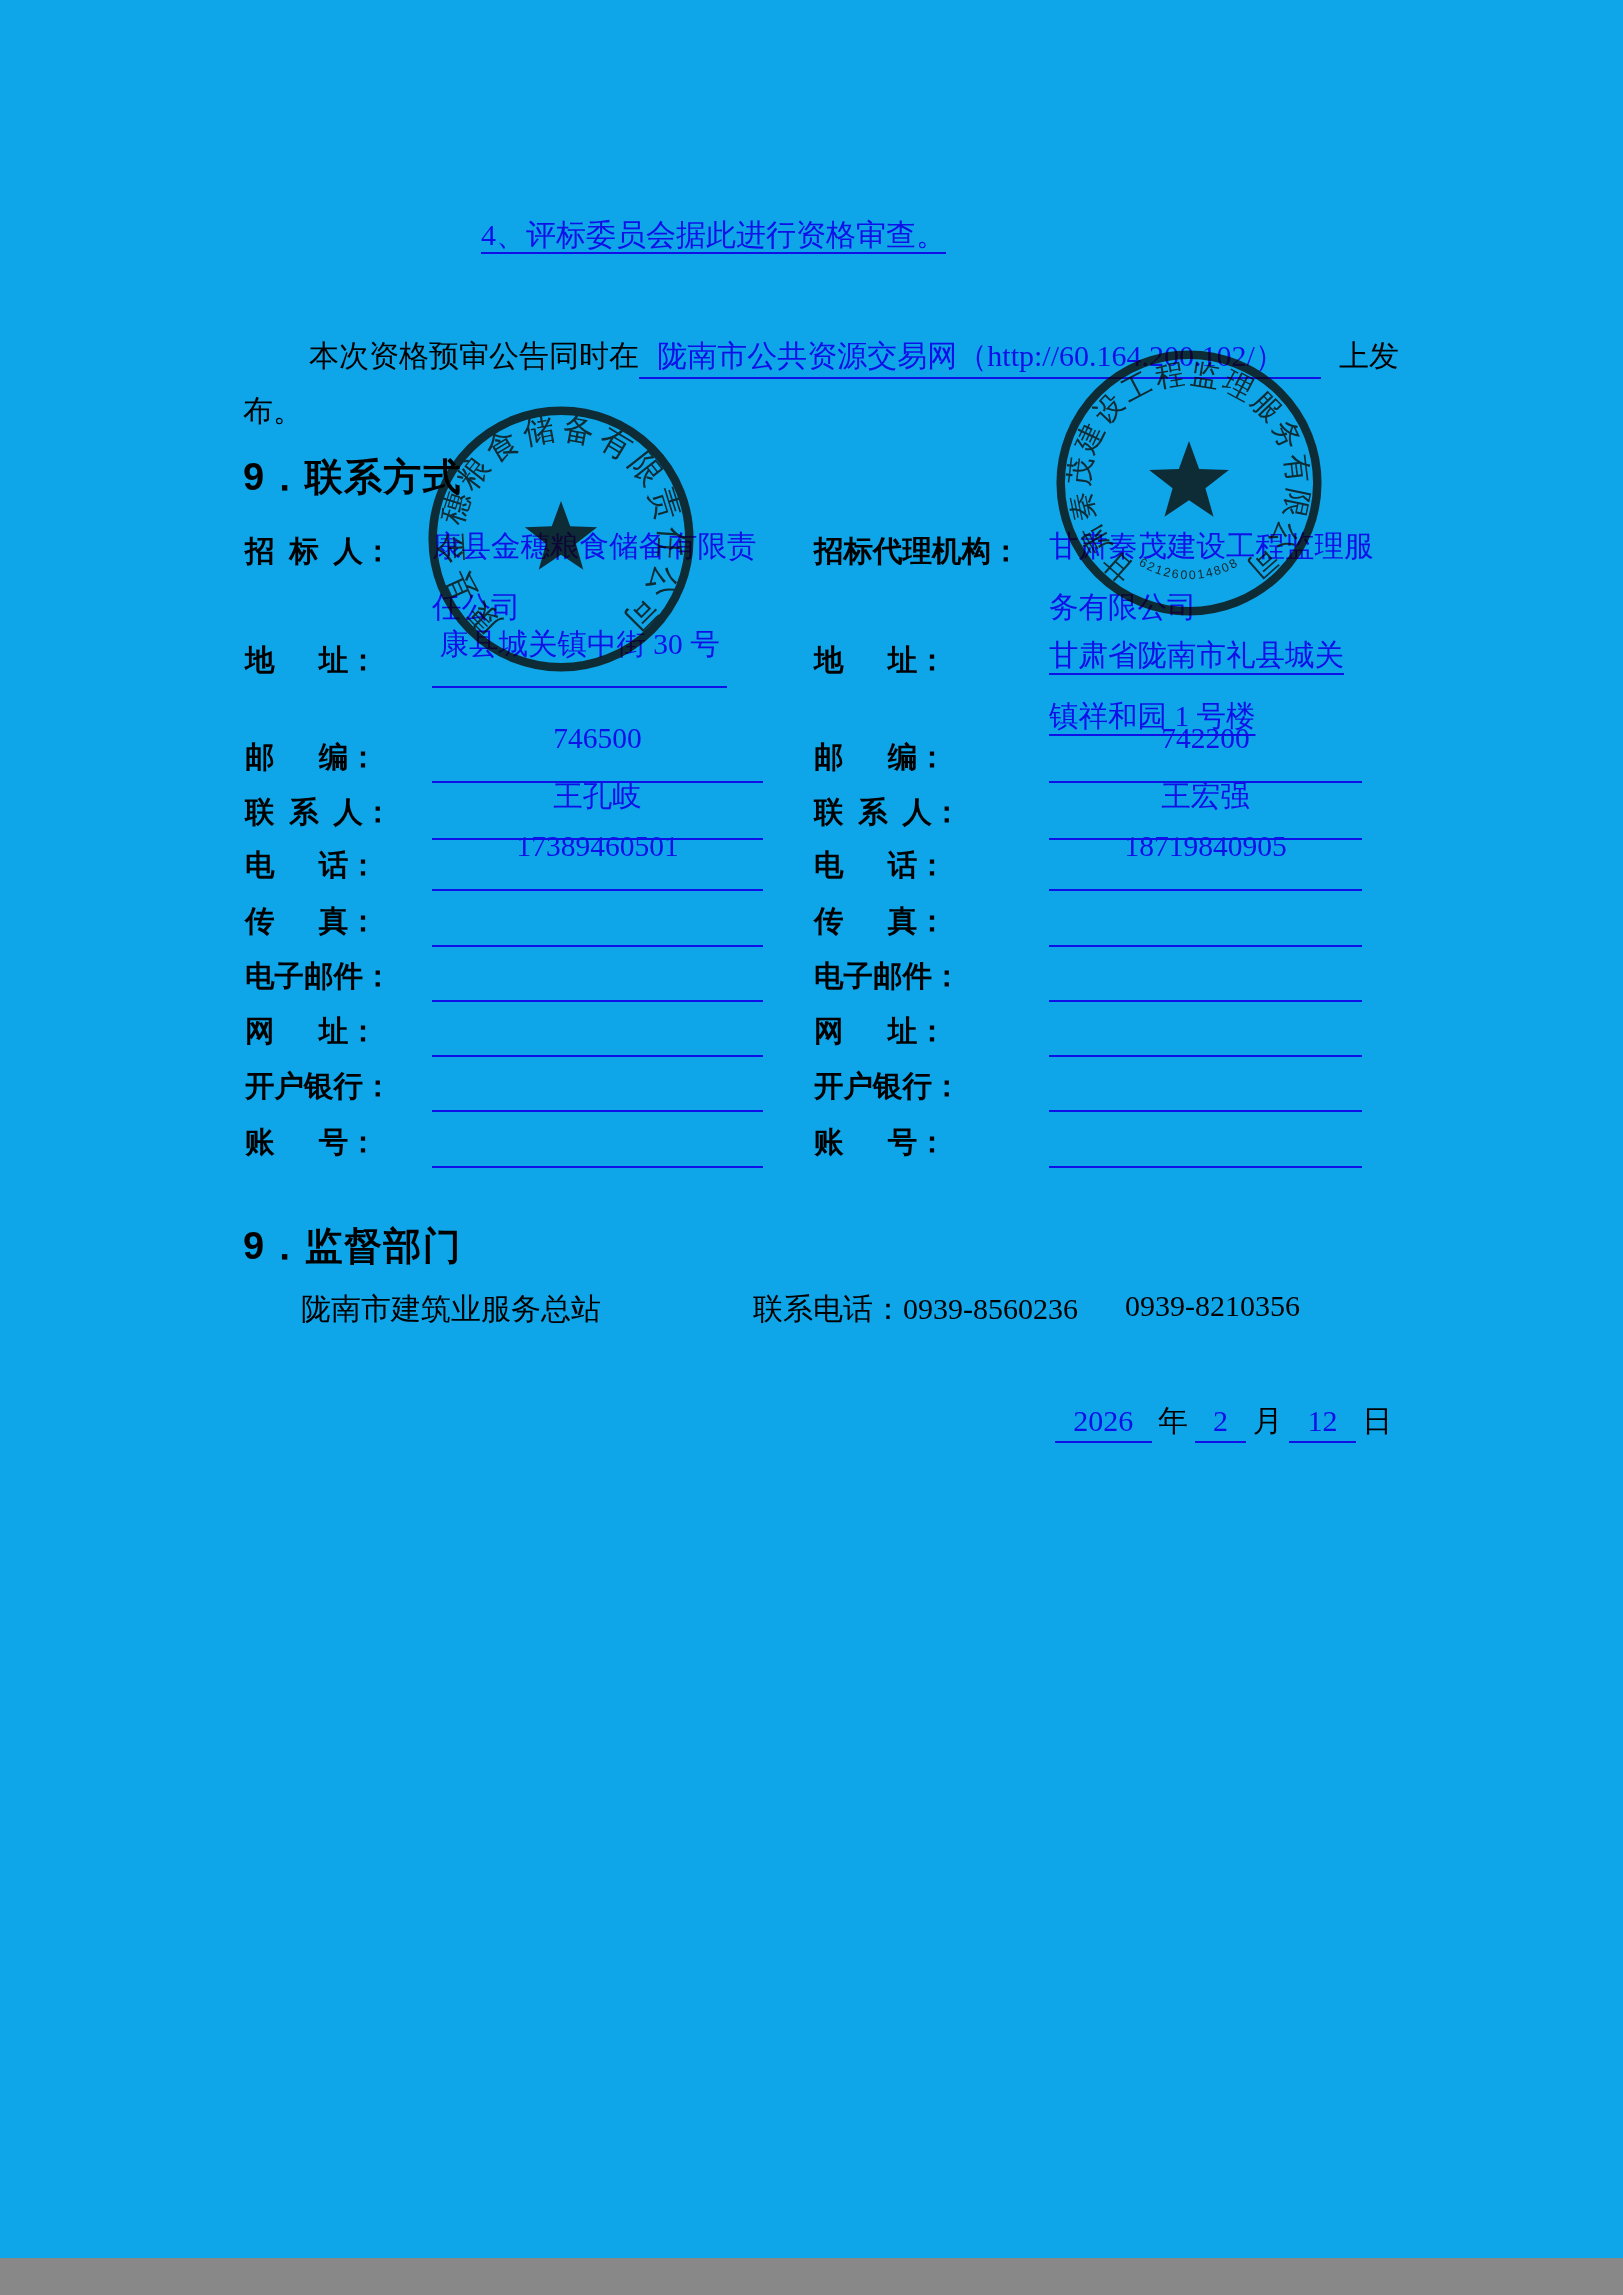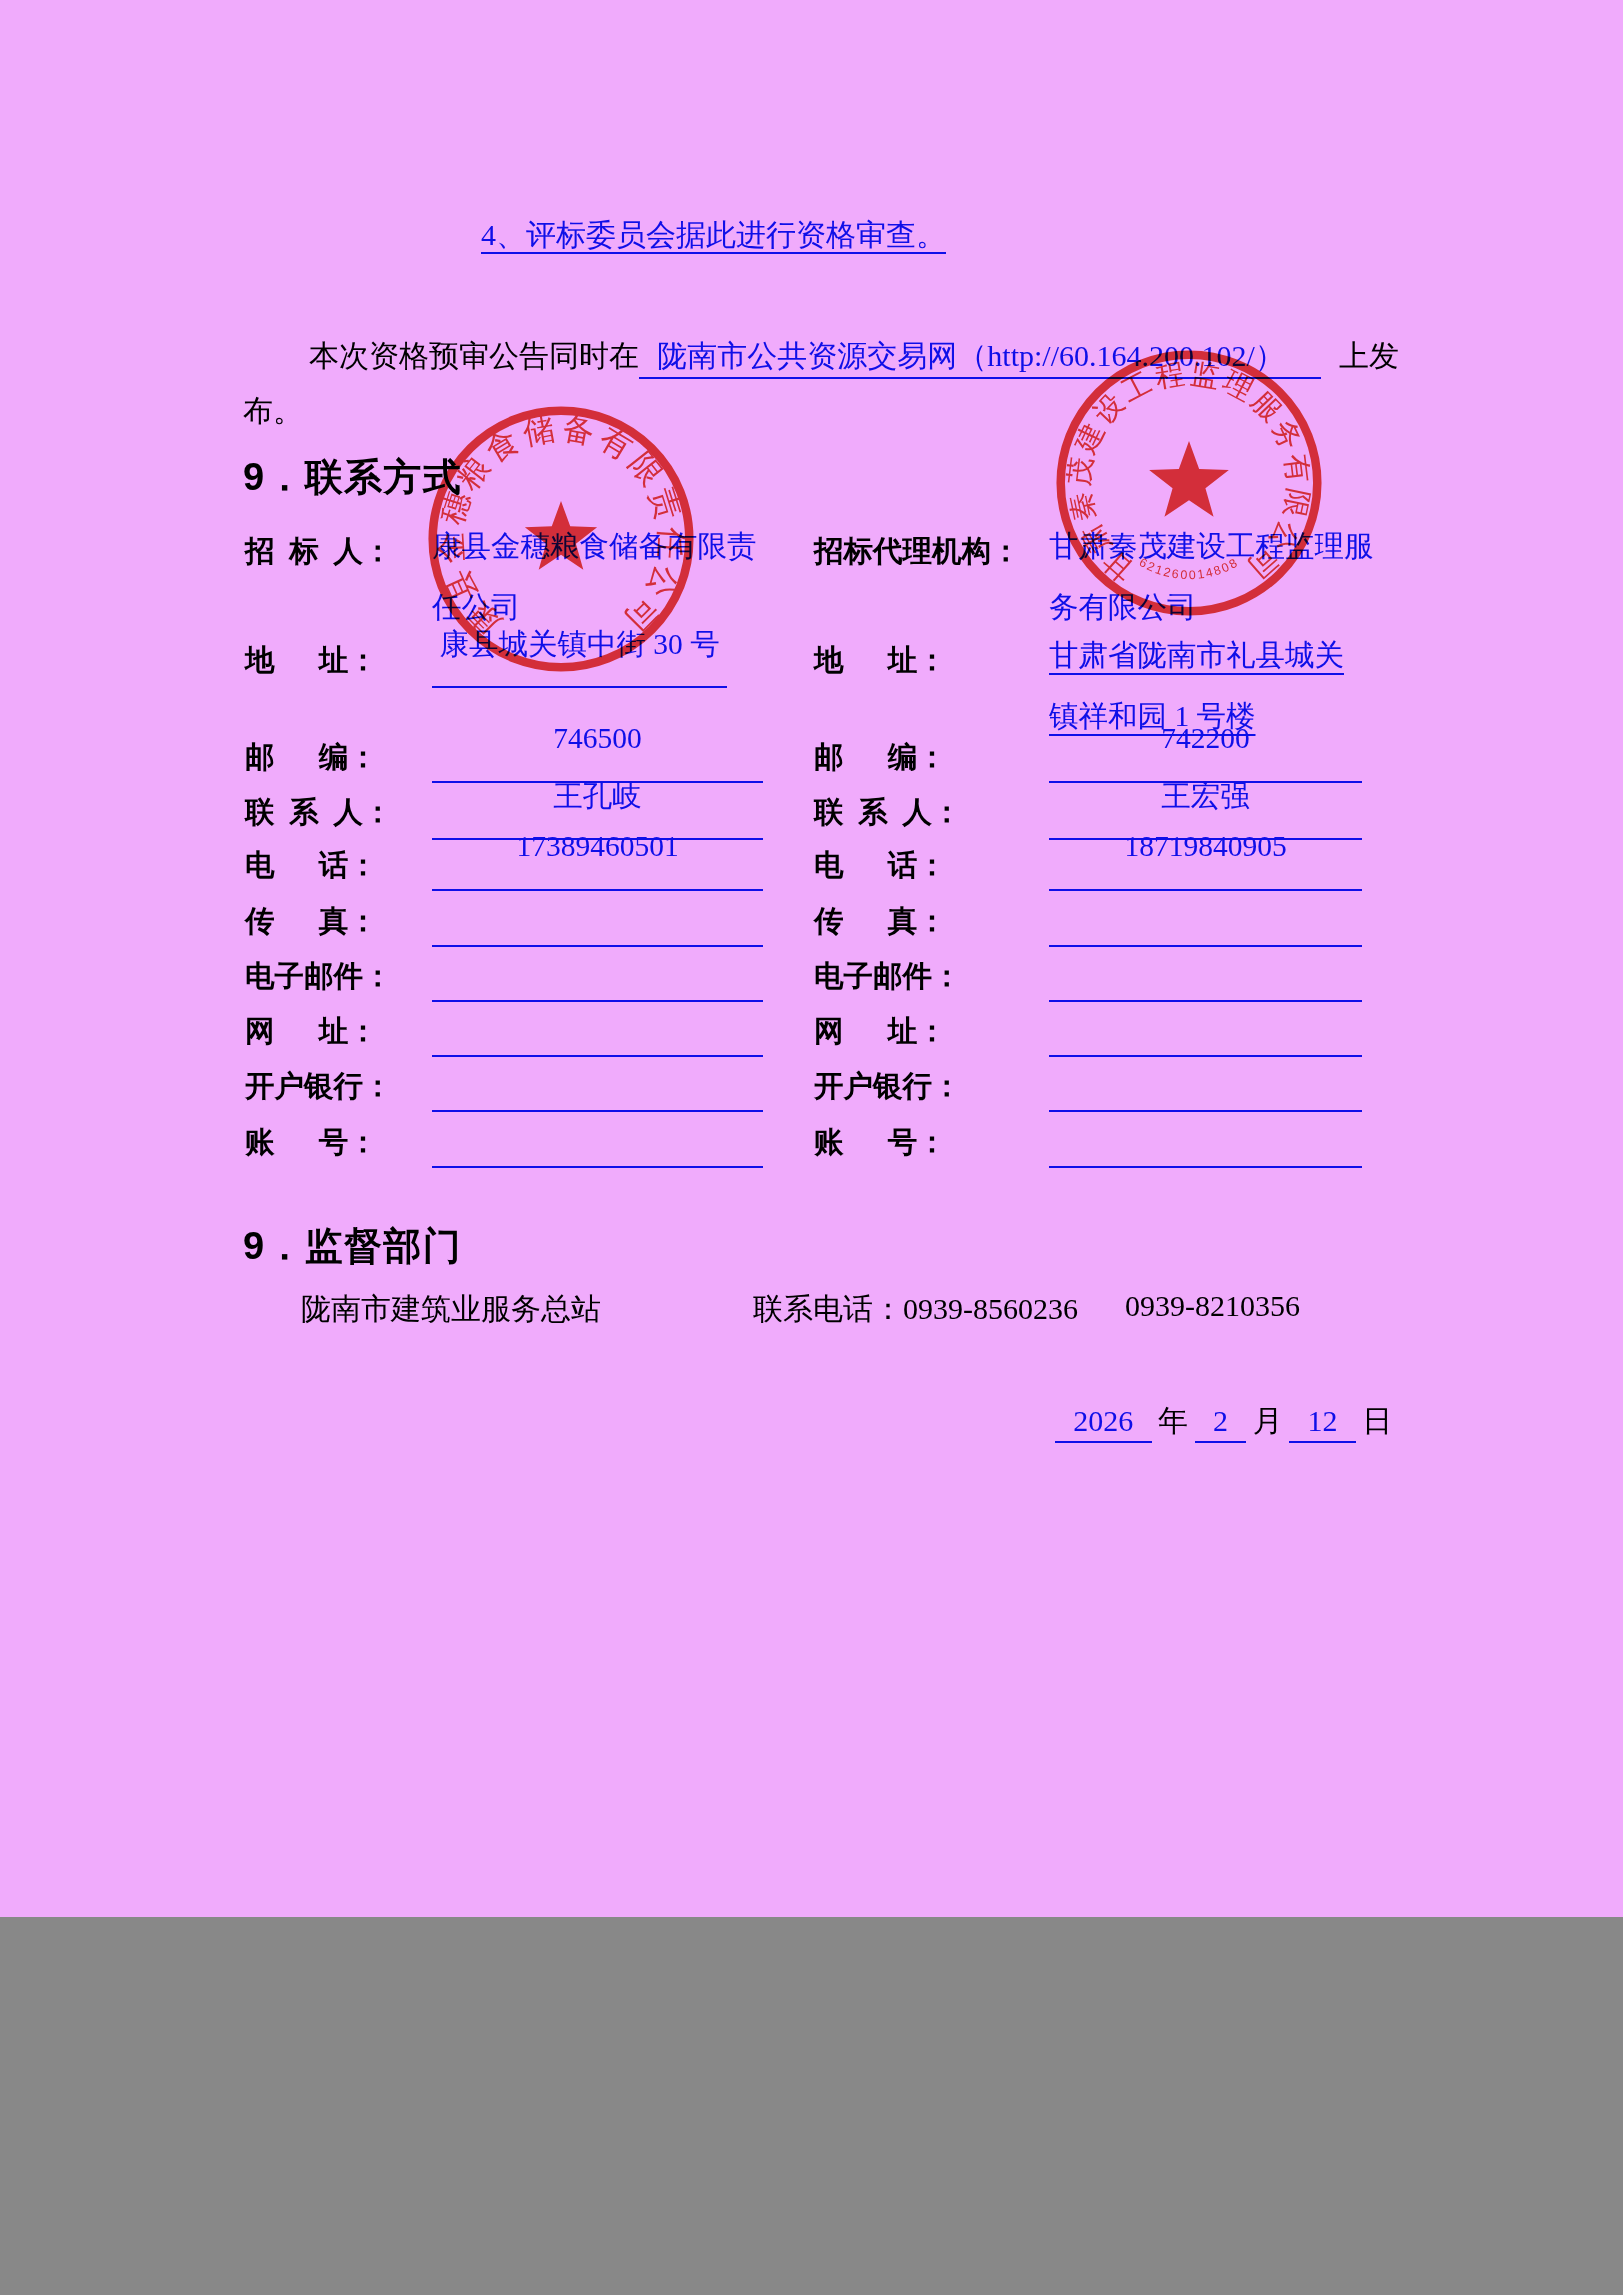--- a/index.html
+++ b/index.html
@@ -1,19 +1,19 @@
 <!DOCTYPE html>
 <html style="font-size:10.5px"><head>
 <meta charset="utf-8">
 <style>
   html,body{margin:0;padding:0;background:#888;}
   .page{
     position:relative;
-    width:1623px;height:1917px;
-    background:#f0abfc;
+    width:1623px;height:2258px;
+    background:#0ea5e9;
     font-family:"Liberation Serif","DejaVu Serif",serif;
     color:#000;
     overflow:hidden;
   }
   
   .abs{position:absolute;}
   .note{
     left:481px;top:215px;
     font-size:30px;color:#0f0fe8;
     text-decoration:underline;

